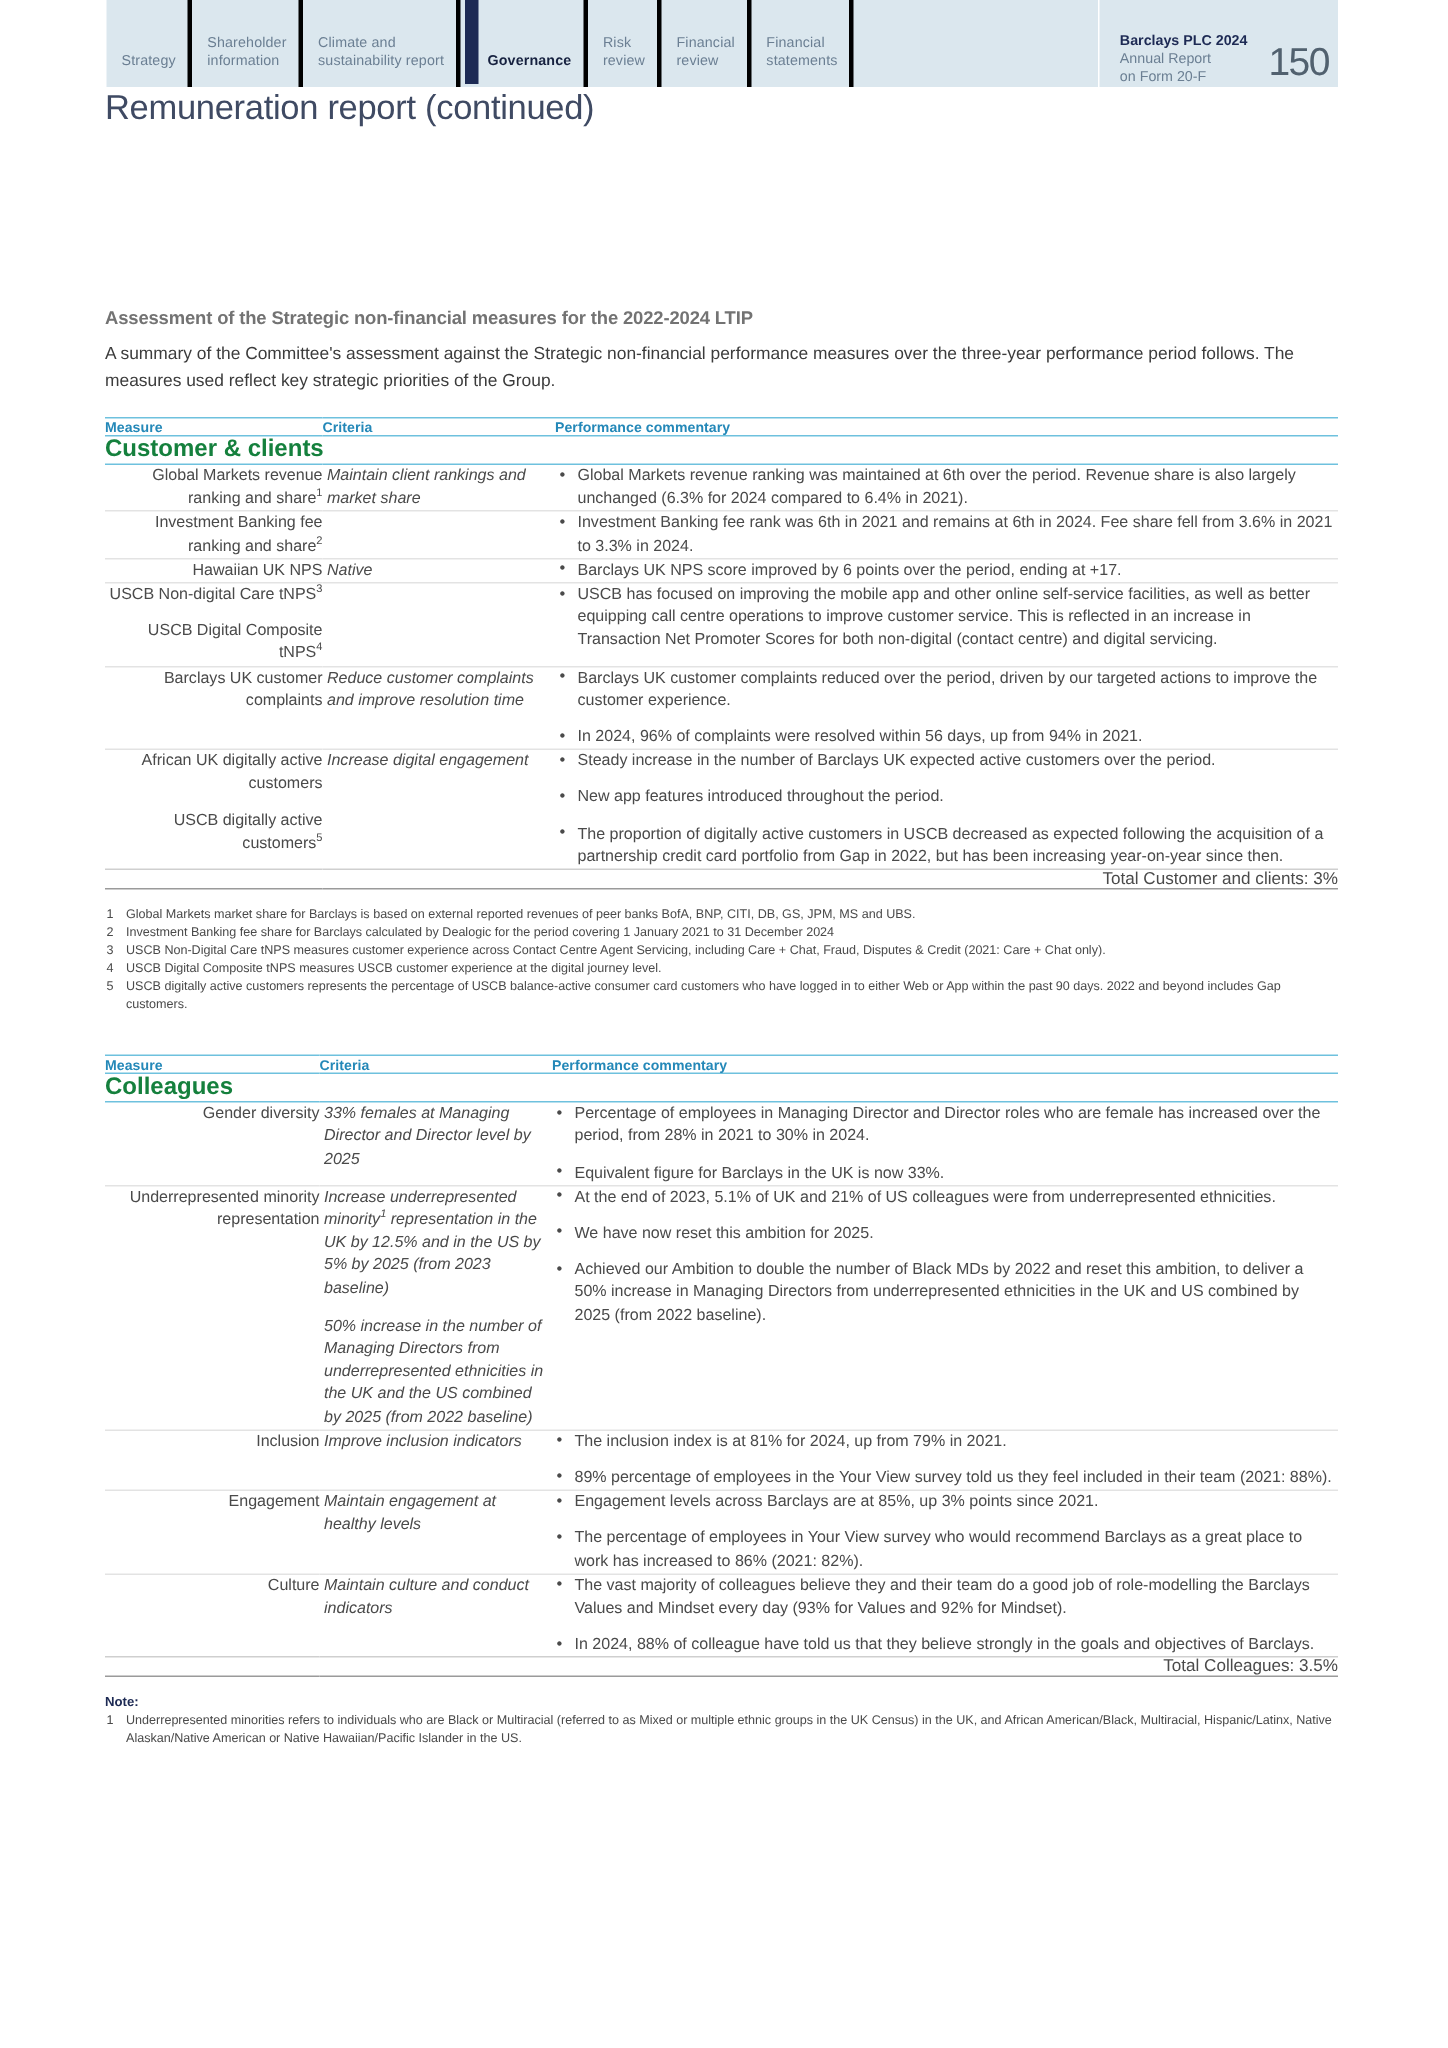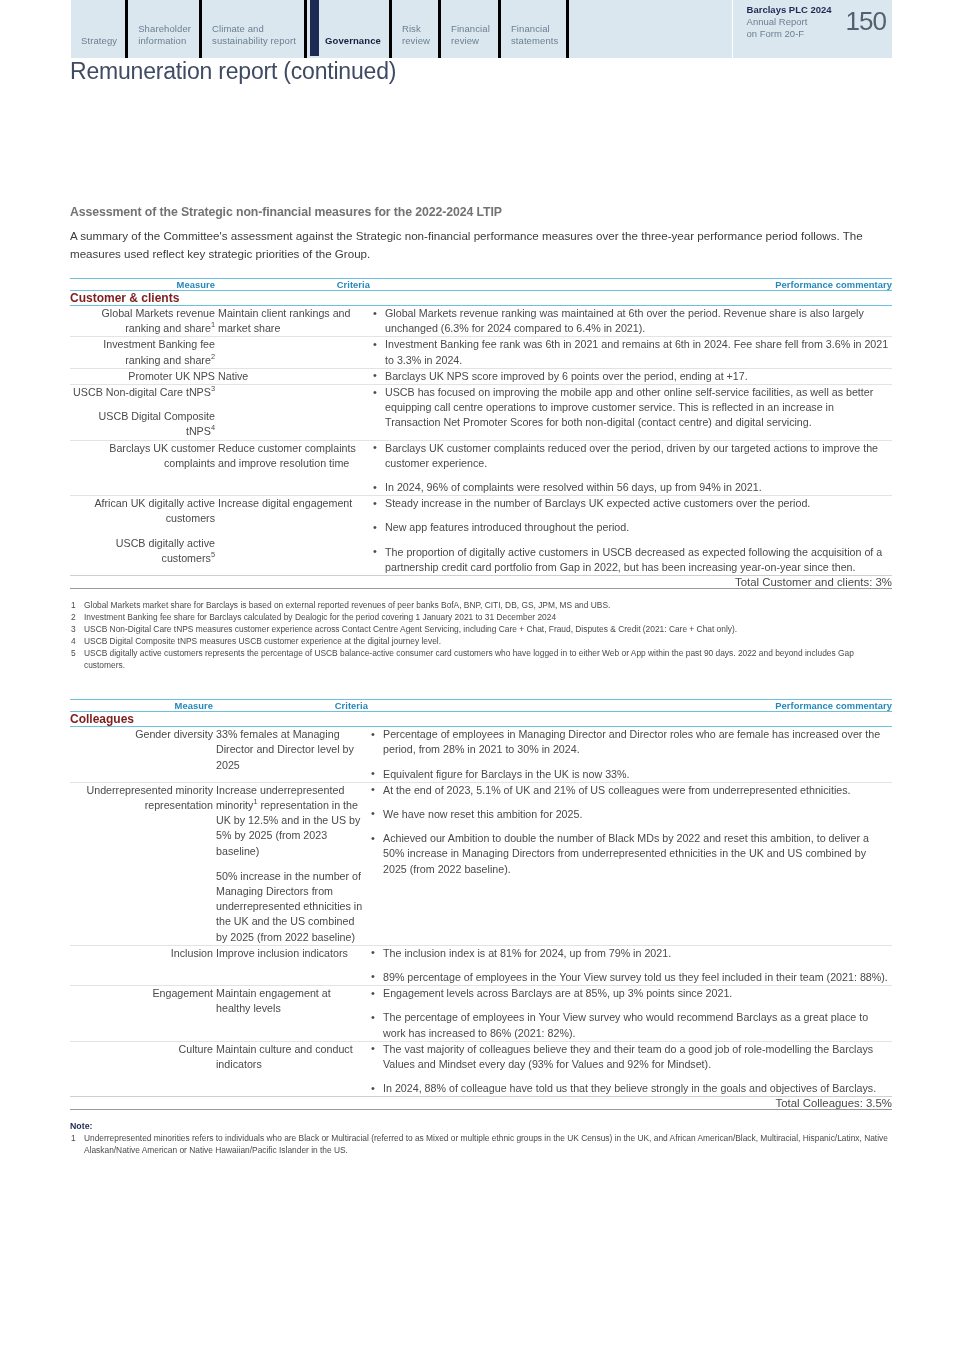--- a/index.html
+++ b/index.html
@@ -44,21 +44,21 @@
   .nav-tab.active::before {
     content: "";
     position: absolute;
     left: 3px; top: 0; bottom: 2px;
     width: 9px;
     background: #1d2a54;
   }
   .nav-spacer { flex: 1 1 auto; border-right: 1px solid #ffffff; }
   .header-meta {
     display: flex;
-    align-items: flex-start;
+    align-items: flex-end;
     padding: 0 6px 0 14px;
     gap: 14px;
   }
   .header-meta-text {
     font-size: 9.5px;
     line-height: 12px;
     color: #6b7f93;
     padding-top: 4px;
   }
   .header-meta-text .line1 {
@@ -112,42 +112,42 @@
   table.meas td, table.meas th {
     vertical-align: top;
     padding: 0;
   }
   .thead-row th {
     border-top: 1.6px solid #6ec1de;
     border-bottom: 1.1px solid #6ec1de;
     color: #2488b8;
     font-size: 9.4px;
     font-weight: bold;
-    text-align: right;
+    text-align: left;
     padding: 3px 4px 4px 5px;
     letter-spacing: .05px;
   }
   .grp-row td {
     border-bottom: 1.1px solid #6ec1de;
-    font-size: 12px;
-    font-weight: bold;
-    color: #7f1d1d;
+    font-size: 16px;
+    font-weight: bold;
+    color: #15803d;
     padding: 5px 5px 5px 5px;
     margin-left: 44px;
   }
   .data-row td {
     border-bottom: 1px solid #e3e3e3;
     font-size: 10.7px;
     line-height: 15.2px;
     color: #4a4a4a;
     padding: 6px 8px 6px 5px;
   }
   .data-row.thick td { border-bottom: 1px solid #cfcfcf; }
   .data-row td.c-meas { color: #4a4a4a; text-align: right; }
-  .data-row td.c-crit { color: #4a4a4a; padding-left: 3px; }
+  .data-row td.c-crit { color: #4a4a4a; padding-left: 3px; font-style: italic; }
   .data-row td.c-perf { padding-left: 2px; }
   .meas-line { margin: 0 0 9px 0; }
   .meas-line:last-child { margin-bottom: 0; }
   .crit-line { margin: 0 0 10px 0; }
   .crit-line:last-child { margin-bottom: 0; }
   sup { font-size: 7.4px; vertical-align: super; line-height: 0; }
 
   ul.bullets { margin: 0; padding: 0; list-style: none; }
   ul.bullets li {
     position: relative;
@@ -290,21 +290,21 @@
           </td>
           <td class="c-crit"></td>
           <td class="c-perf">
             <ul class="bullets">
               <li>Investment Banking fee rank was 6th in 2021 and remains at 6th in 2024. Fee share fell from 3.6% in 2021 to 3.3% in 2024.</li>
             </ul>
           </td>
         </tr>
         <tr class="data-row">
           <td class="c-meas">
-            <div class="meas-line">Promoter UK NPS</div>
+            <div class="meas-line">Hawaiian UK NPS</div>
           </td>
           <td class="c-crit">
             <div class="crit-line">Native</div>
           </td>
           <td class="c-perf">
             <ul class="bullets">
               <li>Barclays UK NPS score improved by 6 points over the period, ending at +17.</li>
             </ul>
           </td>
         </tr>

